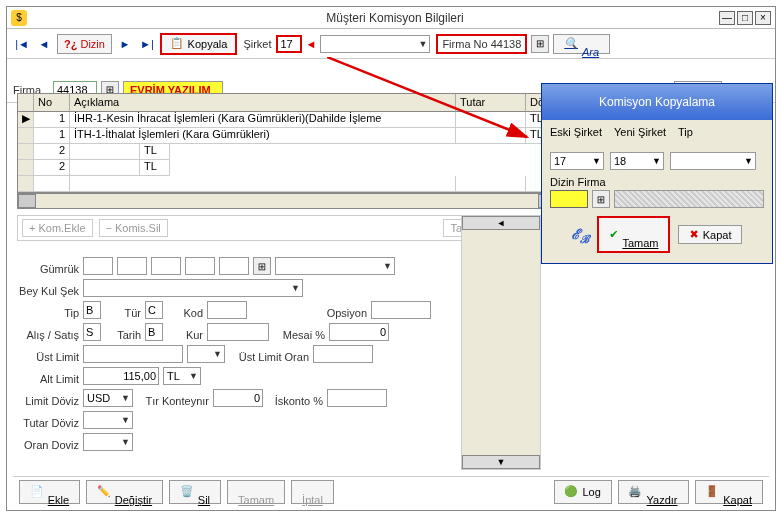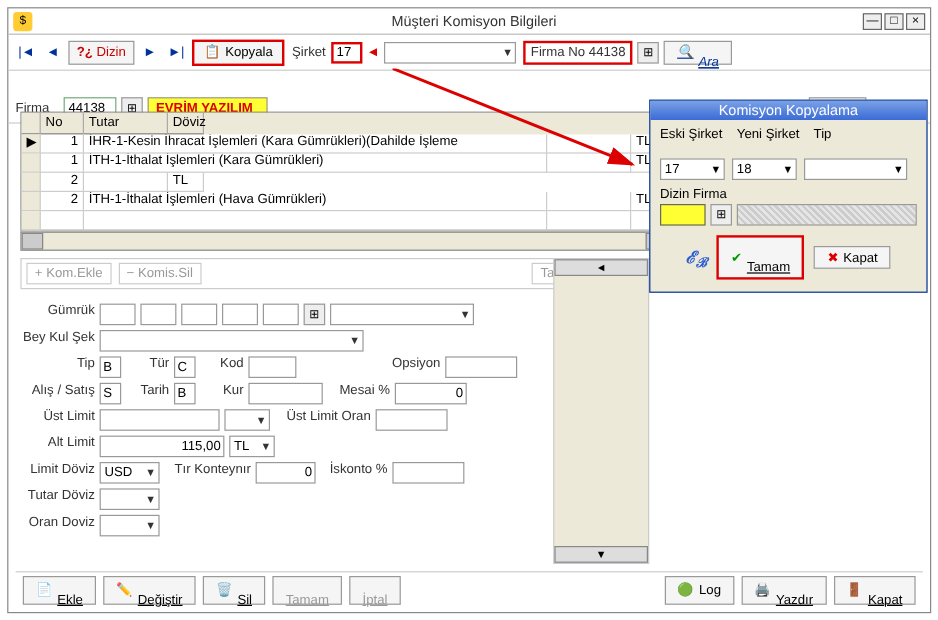--- a/index.html
+++ b/index.html
@@ -46,33 +46,33 @@
   .grid-body .gtut { width: 70px; }
   .grid-body .gdov { width: 30px; }
   .grid-empty { display: flex; height: 16px; }
   .grid-empty div { border-right: 1px solid #ccc; border-bottom: 1px solid #ccc; }
 
   .mid-bar { position: absolute; left: 10px; top: 208px; width: 540px; height: 26px; display: flex; align-items: center; gap: 6px; border: 1px solid #ccc; padding: 0 4px; }
   .disabled-btn { color: #999; border: 1px solid #ccc; padding: 2px 6px; display: inline-flex; align-items: center; gap: 3px; }
   .limit-box { margin-left: auto; border: 1px solid #666; background: #e0e0e0; padding: 1px 6px; }
 
   .form-area { position: absolute; left: 10px; top: 246px; width: 440px; }
-  .frow { display: flex; align-items: flex-start; height: 22px; gap: 4px; }
+  .frow { display: flex; align-items: flex-end; height: 22px; gap: 4px; }
   .flbl { width: 62px; text-align: right; color: #333; white-space: nowrap; }
   .flbl-sm { width: 36px; text-align: right; color: #333; white-space: nowrap; }
   .finp { height: 18px; border: 1px solid #999; background: #fff; padding: 0 2px; }
 
   .bottom-bar { position: absolute; left: 6px; right: 6px; bottom: 4px; height: 30px; display: flex; align-items: center; gap: 6px; padding: 0 6px; border-top: 1px solid #ccc; }
   .bbtn { height: 24px; display: inline-flex; align-items: center; gap: 4px; padding: 0 10px; border: 1px solid #999; background: #f5f5f5; cursor: pointer; }
   .bbtn.dis { color: #999; }
   .spacer { flex: 1; }
 
   
   .popup { position: absolute; left: 534px; top: 76px; width: 232px; border: 1px solid #003399; background: #ece9d8; }
-  .popup-title { height: 16px; background: linear-gradient(#7aa1e6, #3b6bd6); color: #fff; display: flex; align-items: center; justify-content: center; font-size: 12px; }
+  .popup-title { height: 36px; background: linear-gradient(#7aa1e6, #3b6bd6); color: #fff; display: flex; align-items: center; justify-content: center; font-size: 12px; }
   .popup-body { padding: 6px 8px 10px 8px; }
   .plbls { display: flex; gap: 6px; padding-bottom:14px;}
   .plbls span:nth-child(1){width:58px;}
   .plbls span:nth-child(2){width:58px;}
   .pcombo { height: 18px; border: 1px solid #999; background: #fff; display: inline-flex; align-items: center; justify-content: space-between; padding: 0 2px 0 3px; cursor: pointer; }
   .pcombo .arrow { font-size: 9px; }
   .yeni-firma-input { height: 18px; width: 38px; border: 1px solid #666; background: #ffff33; }
   .yeni-firma-dis { height: 18px; flex:1; border: 1px solid #999; background: repeating-linear-gradient(45deg,#ccc,#ccc 2px,#e5e5e5 2px,#e5e5e5 4px); }
   .popup-btns { display: flex; justify-content: center; gap: 8px; margin-top: 8px; align-items:center;}
   .tamam-btn { border: 2px solid #d00; display: inline-flex; align-items: center; gap: 4px; padding: 2px 10px; background: #f5f5f5; cursor: pointer; }
@@ -137,20 +137,21 @@
         <span>📝</span>
         <span>Not</span>
       </span>
     <span class="lbl">Söz. Bit.</span>
   </div>
 
   <div class="grid">
     <div class="grid-head">
       <div class="gh-sel"></div>
       <div class="gh-no">No</div>
+      <div class="gh-ac">Açıklama</div>
       <div class="gh-tut">Tutar</div>
       <div class="gh-dov">Döviz</div>
     </div>
     <div class="grid-body" id="grid-body">
         <div class="grow">
           <div class="gsel">▶</div>
           <div class="gno">1</div>
           <div class="gac">İHR-1-Kesin İhracat İşlemleri (Kara Gümrükleri)(Dahilde İşleme</div>
           <div class="gtut"></div>
           <div class="gdov">TL</div>
@@ -164,21 +165,20 @@
         </div>
         <div class="grow">
           <div class="gsel"></div>
           <div class="gno">2</div>
           <div class="gtut"></div>
           <div class="gdov">TL</div>
         </div>
         <div class="grow">
           <div class="gsel"></div>
           <div class="gno">2</div>
-          <div class="gac">İTH-1-İthalat İşlemleri  (Hava Gümrükleri)</div>
           <div class="gtut"></div>
           <div class="gdov">TL</div>
         </div>
         <div class="grid-empty">
           <div class="gsel" style="width:16px"></div>
           <div style="width:36px"></div>
           <div style="flex:1"></div>
           <div style="width:70px"></div>
           <div style="width:30px"></div>
         </div>
@@ -245,21 +245,21 @@
       <input class="finp" style="width: 100px;">
       <div class="combo" style="width:38px">
           <span></span>
           <span class="arrow">▼</span>
         </div>
       <span class="flbl" style="width:80px">Üst Limit Oran</span>
       <input class="finp" style="width: 60px;">
     </div>
     <div class="frow">
       <span class="flbl">Alt Limit</span>
-      <input class="finp" style="width: 104px; text-align: right;" value="115,00">
+      <input class="finp" style="width: 76px; text-align: right;" value="115,00">
       <div class="combo" style="width:38px">
           <span>TL</span>
           <span class="arrow">▼</span>
         </div>
     </div>
     <div class="frow">
       <span class="flbl">Limit Döviz</span>
       <div class="combo" style="width:50px">
           <span>USD</span>
           <span class="arrow">▼</span>

